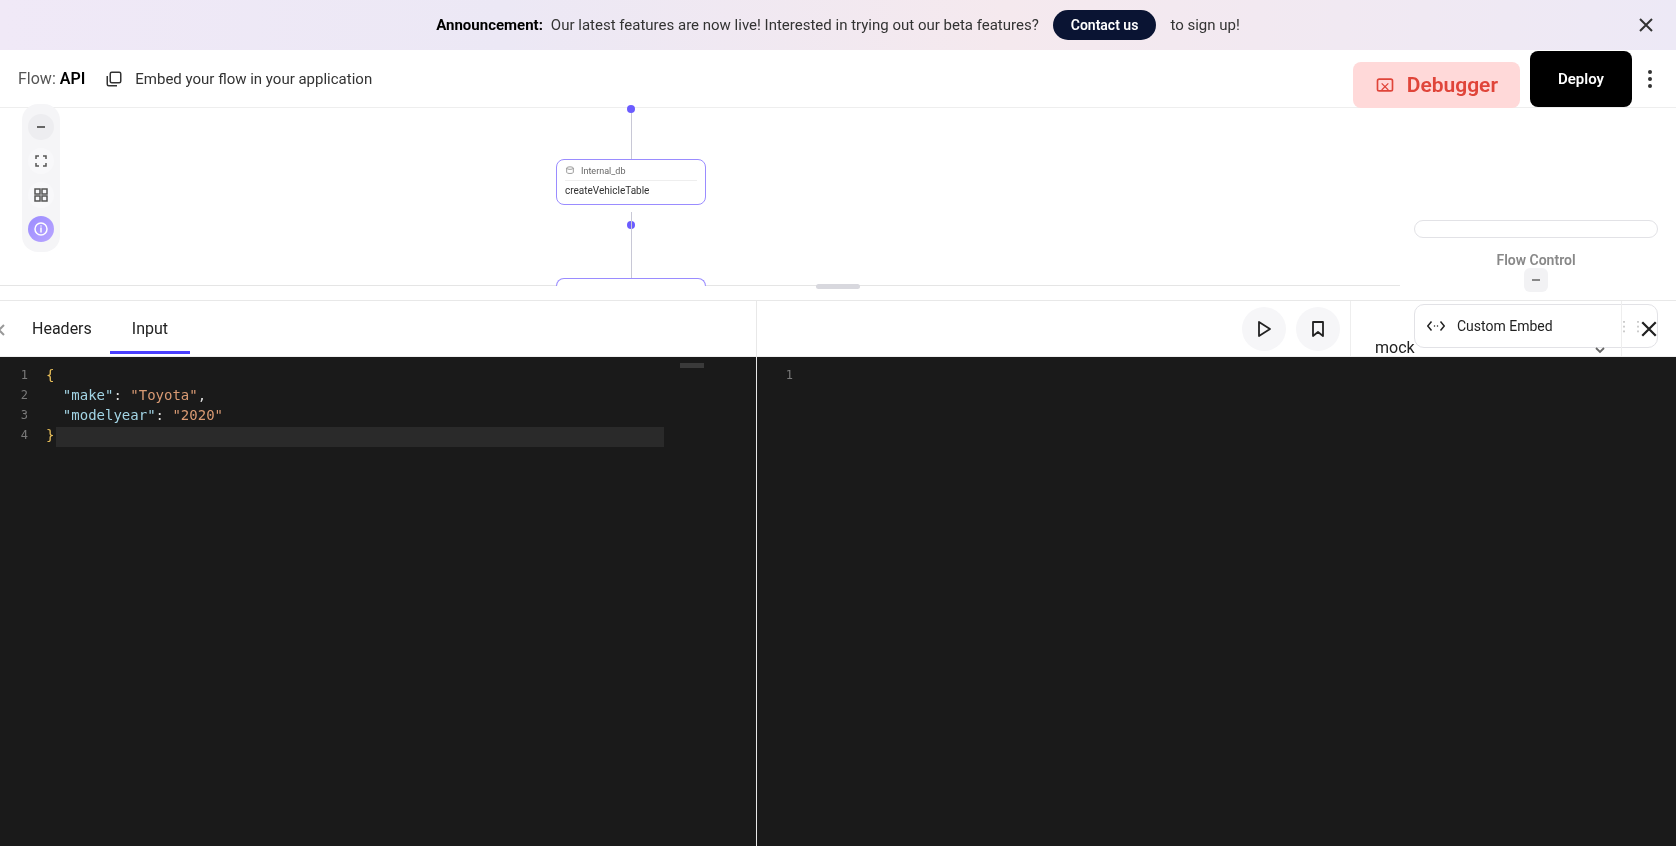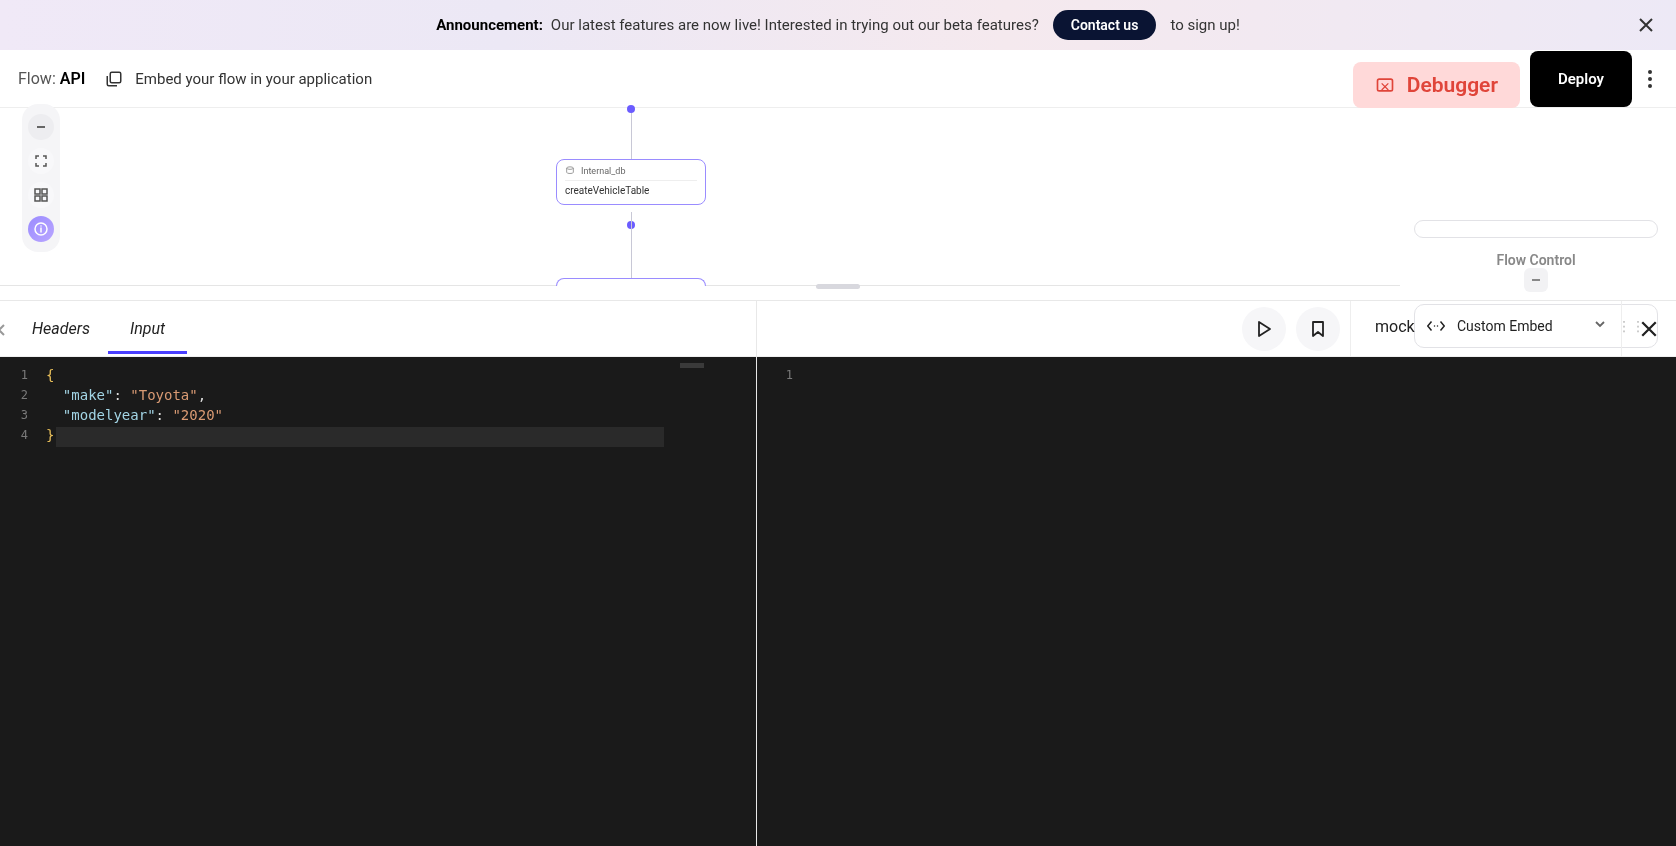--- a/index.html
+++ b/index.html
@@ -258,21 +258,20 @@
   position: relative;
 }
 .tabs {
   height: 56px;
   display: flex;
   align-items: center;
   padding-left: 32px;
   gap: 40px;
   border-bottom: 1px solid #f0f0f0;
   position: relative;
-  font-style: italic;
 }
 .collapse-handle {
   position: absolute;
   left: -3px;
   top: 18px;
   width: 12px;
   height: 22px;
   color: #999;
   cursor: pointer;
   display:flex;
@@ -373,25 +372,25 @@
   color: #222;
 }
 .divider-v {
   width: 1px;
   height: 56px;
   background: #eee;
   margin: 0 10px;
 }
 .mock-select {
   display: flex;
-  align-items: flex-start;
+  align-items: flex-end;
   gap: 10px;
   font-size: 16px;
   color: #222;
-  padding: 16px 14px;
+  padding: 0 14px;
   cursor: pointer;
   height: 56px;
   min-width: 260px;
 }
 .mock-select .chev { margin-left: auto; color: #666; }
 .close-btn { padding: 0 18px; cursor: pointer; color: #222; height:56px; display:flex; align-items:center; border-left:1px solid #eee;}
 .right-editor {
   flex: 1;
   background: #1a1a1a;
   color: #ddd;

